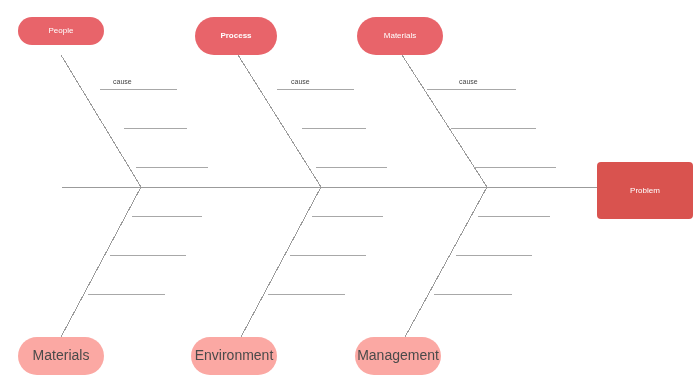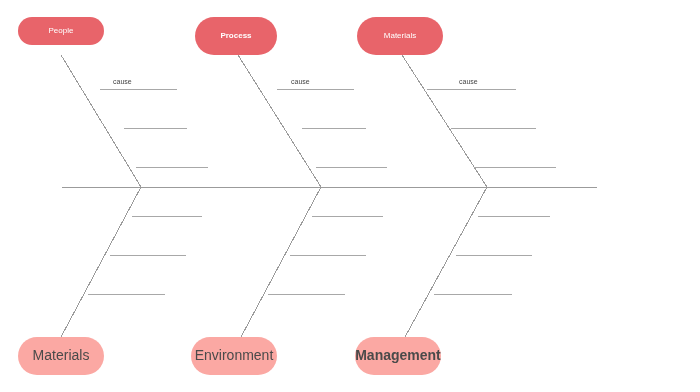--- a/index.html
+++ b/index.html
@@ -130,24 +130,27 @@
       </div>
       <div class="cat-box top" style="left: 195px; top: 17px; width: 82px; height: 38px; font-weight: bold;">
         <span>Process</span>
       </div>
       <div class="cat-box bottom" style="left: 191px; top: 337px; width: 86px; height: 38px;">
         <span>Environment</span>
       </div>
       <div class="cat-box top" style="left: 357px; top: 17px; width: 86px; height: 38px;">
         <span>Materials</span>
       </div>
-      <div class="cat-box bottom" style="left: 355px; top: 337px; width: 86px; height: 38px; font-weight: bold;">
+      <div class="cat-box bottom" style="left: 355px; top: 337px; width: 86px; height: 38px;">
         <span>Management</span>
       </div>
     </div>
   <div id="labels-layer">
       <div class="cause-label" style="left: 113px; top: 78px;">cause</div>
       <div class="cause-label" style="left: 291px; top: 78px;">cause</div>
       <div class="cause-label" style="left: 459px; top: 78px;">cause</div>
     </div>
 
+  <div class="effect-box" id="effect-box" style="left: 597px; top: 162px; width: 96px; height: 57px;">
+    <span>Problem</span>
+  </div>
 
 </div>
 
 </body></html>

